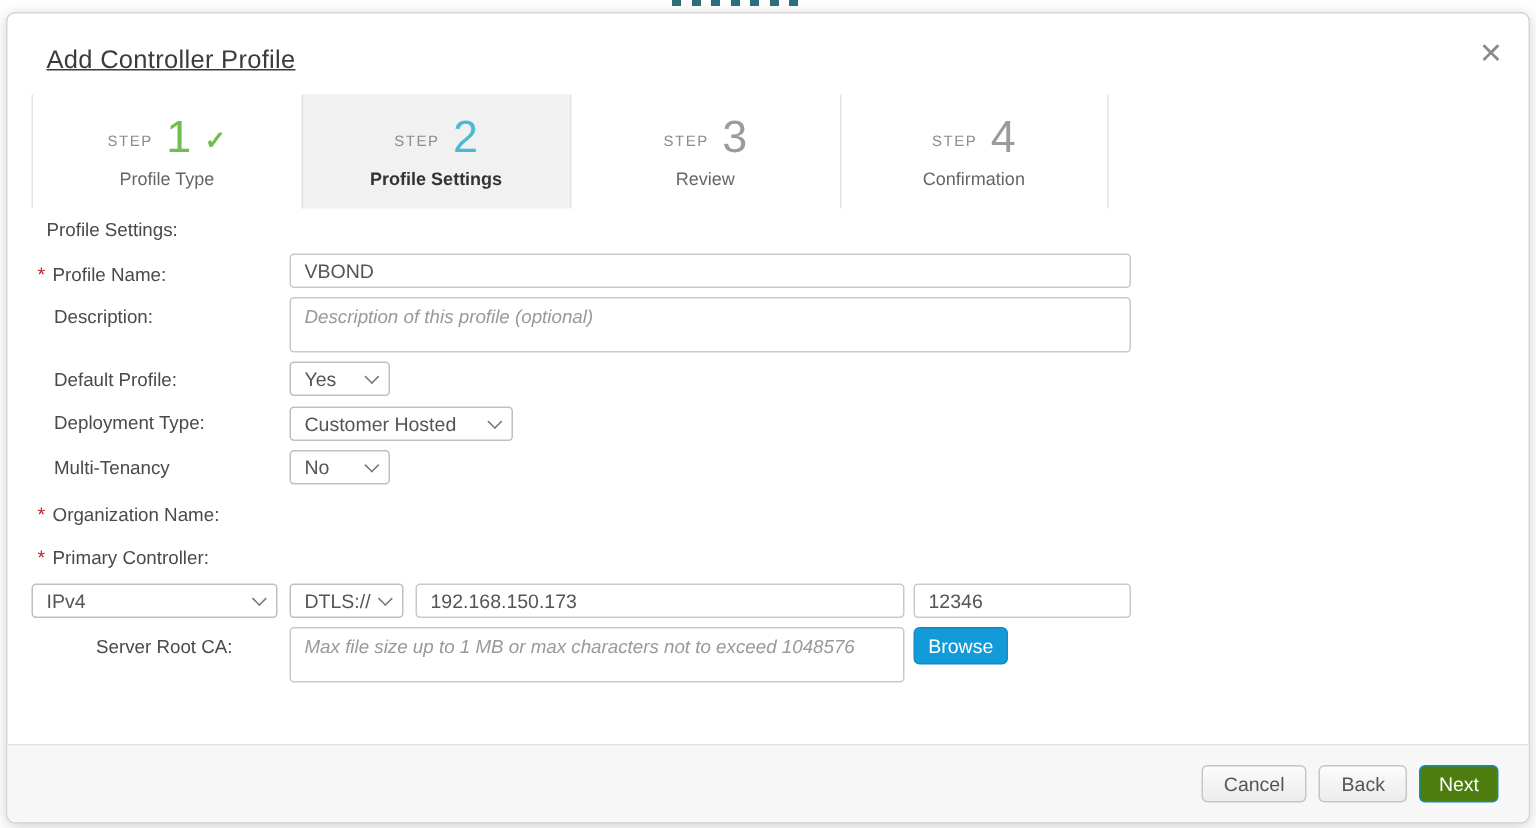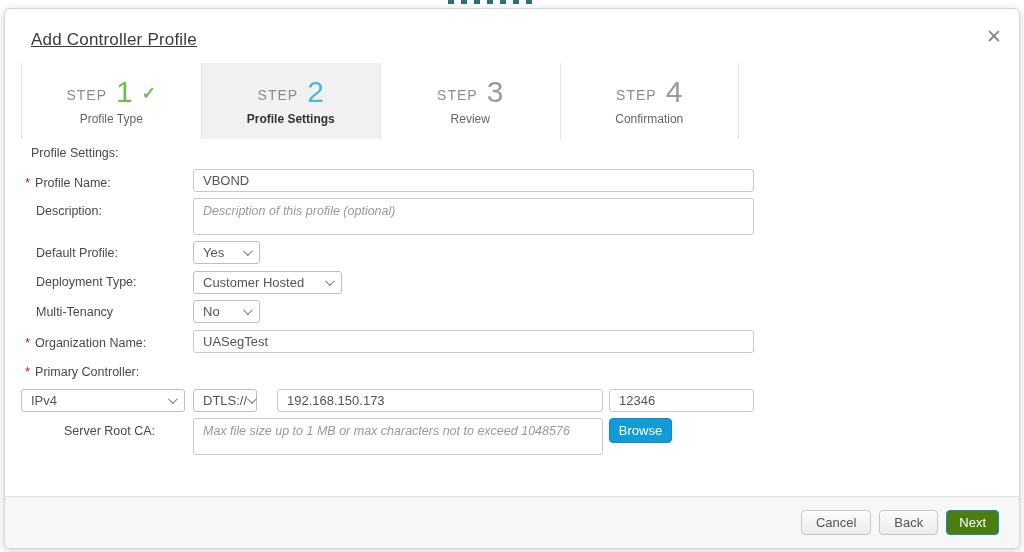--- a/index.html
+++ b/index.html
@@ -40,21 +40,21 @@
   .step {
     flex:1 1 25%;
     border-left:1px solid #e3e3e3;
     display:flex; flex-direction:column; align-items:center; justify-content:center;
     gap:5px;
   }
   .step:last-child { border-right:1px solid #e3e3e3; }
   .step.active { background:#f1f1f1; }
   .step-top { display:flex; align-items:center; gap:9px; }
   .step-word {
-    font-size:14px; letter-spacing:1px; color:#8c8c8c; text-transform:uppercase;
+    font-size:10px; letter-spacing:1px; color:#8c8c8c; text-transform:uppercase;
     padding-top:6px;
   }
   .step-num { font-size:30px; font-weight:300; line-height:30px; color:#9b9b9b; }
   .step.complete .step-num { color:#6fbf4f; }
   .step.active   .step-num { color:#4ab9d6; }
   .step-check { color:#6fbf4f; font-size:17px; font-weight:bold; padding-top:4px; }
   .step-label { font-size:12px; color:#666; }
   .step.active .step-label { font-weight:bold; color:#333; }
   
   .form-label {
@@ -170,29 +170,28 @@
     <span class="chev"></span>
   </div>
 
   <div class="form-label" style="left:31px;top:296px;">Multi-Tenancy</div>
   <div class="sel" style="left:188px;top:291px;width:67px;height:23px;">
     <span>No</span>
     <span class="chev"></span>
   </div>
 
   <div class="form-label" style="left:20px;top:326px;"><span class="req">*</span><span>Organization Name:</span></div>
-  <input class="tb" style="left: 188px; top: 321px; width: 561px; height: 23px;" value="UASegTest">
 
   <div class="form-label" style="left:20px;top:355px;"><span class="req">*</span><span>Primary Controller:</span></div>
 
   <div class="sel" style="left:16px;top:380px;width:164px;height:23px;">
     <span>IPv4</span>
     <span class="chev"></span>
   </div>
-  <div class="sel" style="left:188px;top:380px;width:64px;height:23px;">
+  <div class="sel" style="left:188px;top:380px;width:76px;height:23px;">
     <span>DTLS://</span>
     <span class="chev"></span>
   </div>
   <input class="tb" style="left: 272px; top: 380px; width: 326px; height: 23px;" value="192.168.150.173">
   <input class="tb" style="left: 604px; top: 380px; width: 145px; height: 23px;" value="12346">
 
   <div class="form-label" style="left:33px;top:415px;margin-left:26px;">Server Root CA:</div>
   <textarea class="ta" style="left: 188px; top: 409px; width: 410px; height: 37px;" placeholder="Max file size up to 1 MB or max characters not to exceed 1048576"></textarea>
   <div class="btn-primary" style="left:604px;top:409px;width:63px;height:25px;">Browse</div>
 

